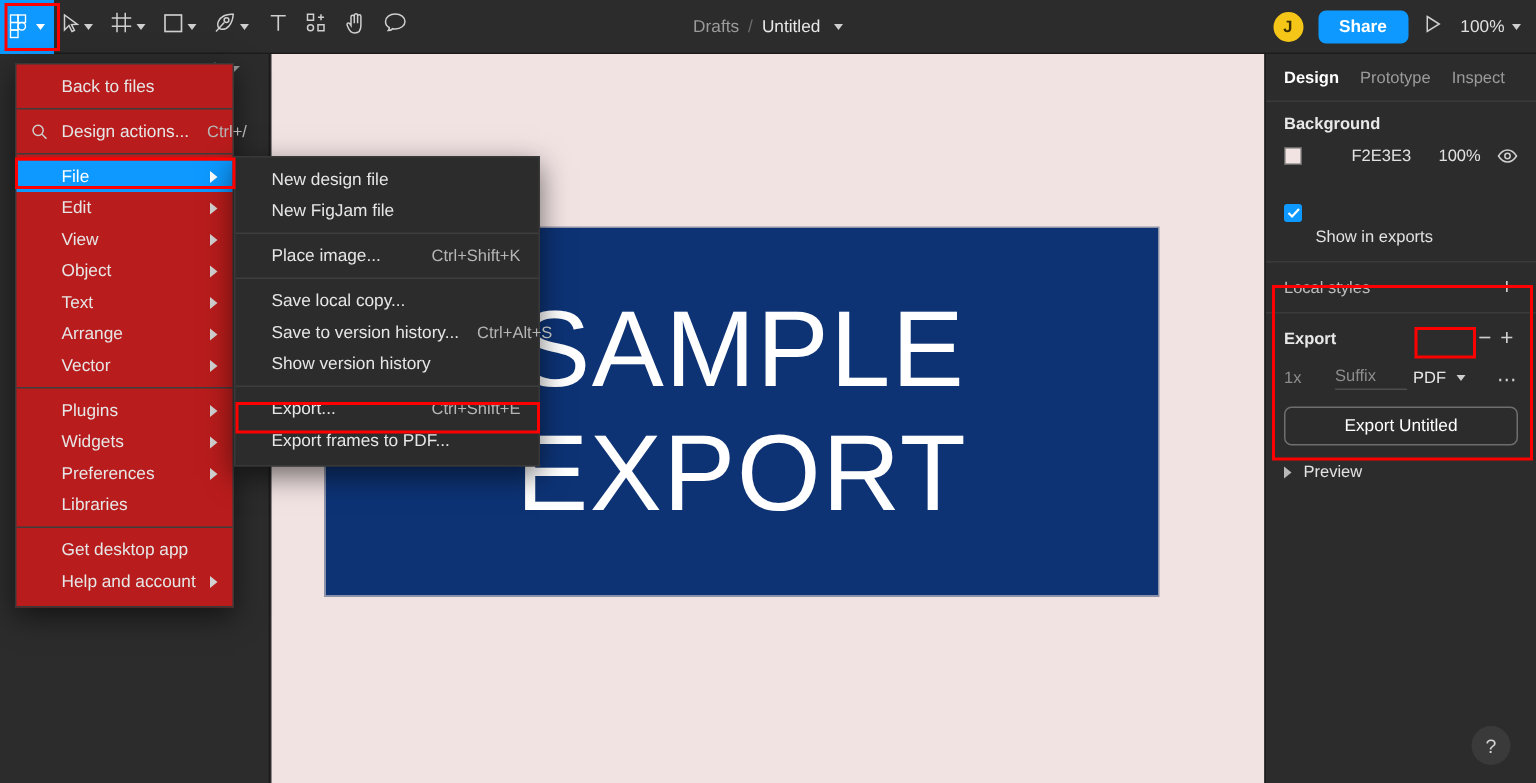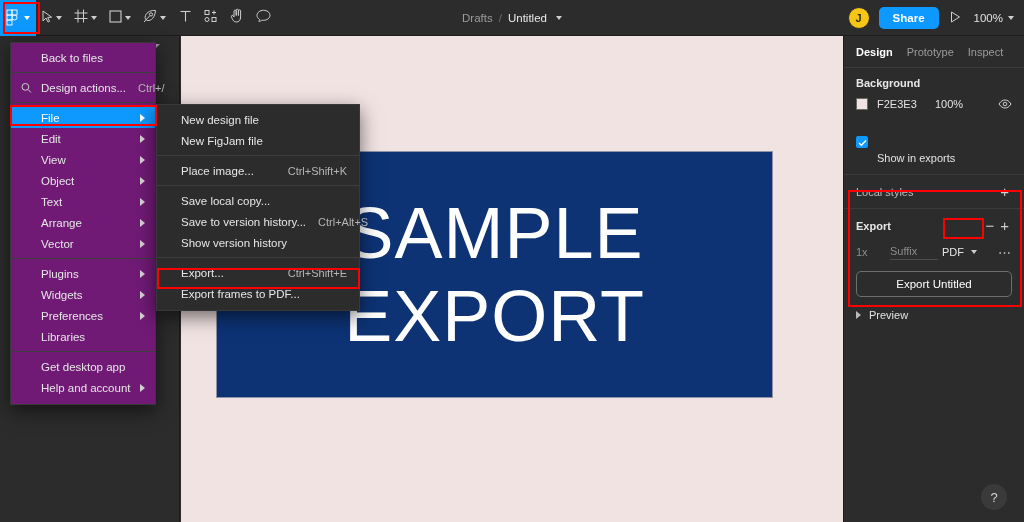--- a/index.html
+++ b/index.html
@@ -131,21 +131,21 @@
     letter-spacing: 1px;
     font-weight: 400;
     white-space: nowrap;
     font-family: "Liberation Sans", sans-serif;
   }
 
   
   #main-menu {
     position: absolute; left: 10px; top: 42px;
     width: 146px;
-    background: #701a75;
+    background: #b91c1c;
     border: 1px solid #383838;
     box-shadow: 0 6px 18px rgba(0,0,0,0.55);
     padding: 4px 0 6px 0;
     z-index: 60;
   }
   .mi {
     height: 21px;
     display: flex; align-items: center;
     padding: 0 10px 0 30px;
     color: #e6e6e6;
@@ -202,21 +202,21 @@
 
   .rp-section { padding: 9px 12px 10px 12px; border-bottom: 1px solid #3a3a3a; }
   .rp-title { color: #e8e8e8; font-size: 11px; font-weight: bold; margin-bottom: 9px; }
   .row { display: flex; align-items: center; }
   .swatch {
     width: 12px; height: 12px;
     background: #f2e3e3;
     border: 1px solid #6a6a6a;
     margin-right: 9px;
   }
-  .hexval { color: #e2e2e2; font-size: 11px; width: 58px; }
+  .hexval { color: #e2e2e2; font-size: 11px; width: 58px; margin-left: 24px; }
   .opval  { color: #e2e2e2; font-size: 11px; flex: 1; }
   .eye { color: #cfcfcf; display: flex; }
   .check {
     width: 12px; height: 12px; border-radius: 2px;
     background: #0d99ff;
     display: flex; align-items: center; justify-content: center;
     margin-right: 9px;
   }
   .cb-label { color: #e2e2e2; font-size: 11px; margin-top: 32px; }
 

